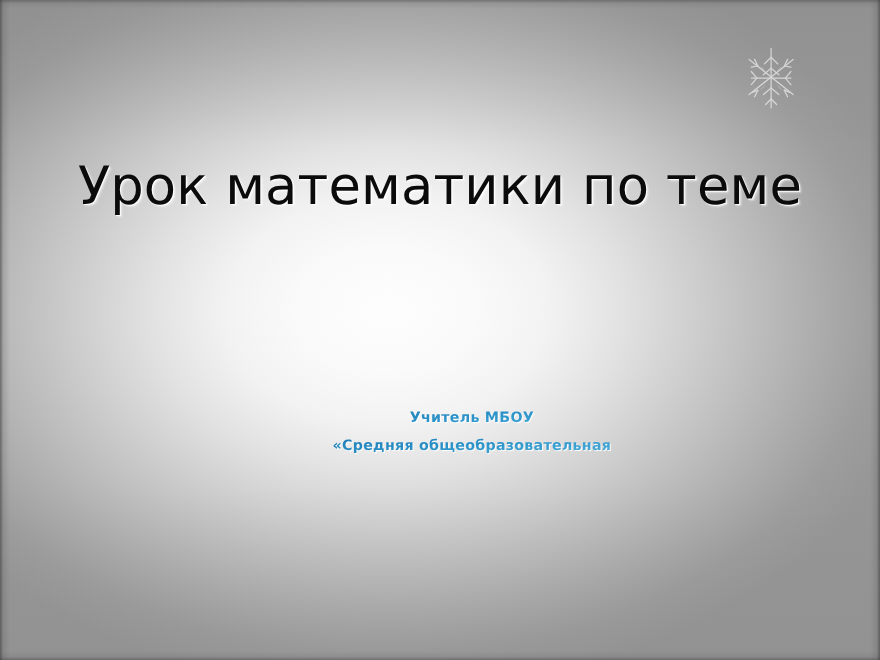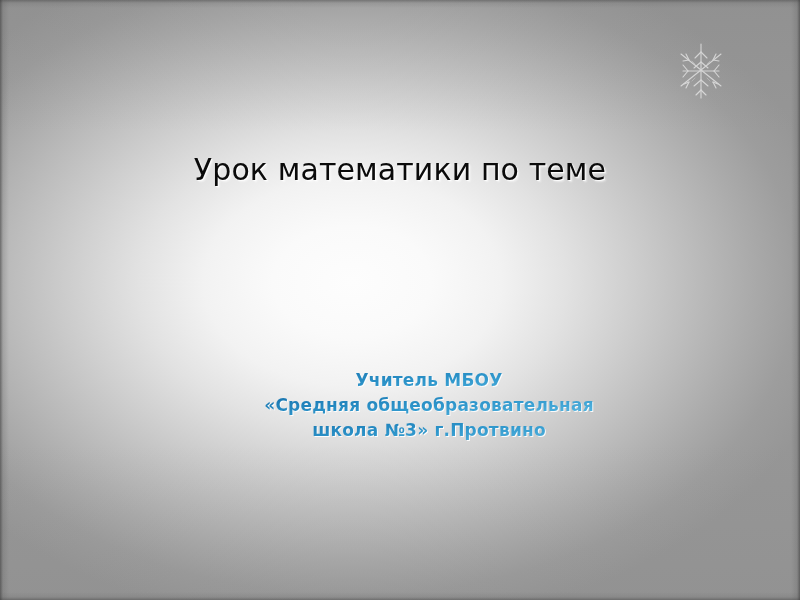--- a/index.html
+++ b/index.html
@@ -76,21 +76,21 @@
     right: 0;
     top: 148px;
     text-align: center;
     padding: 0 40px;
     box-sizing: border-box;
   }
 
   .title-line {
     color: #0b0b0b;
     font-family: "DejaVu Sans", sans-serif;
-    font-size: 30px;
+    font-size: 48px;
     font-weight: 400;
     line-height: 43px;
     letter-spacing: 0.1px;
     white-space: nowrap;
     text-shadow:
       1px 1px 0 rgba(255,255,255,0.85),
       2px 2px 2px rgba(255,255,255,0.55);
   }
 
   
@@ -100,21 +100,21 @@
     right: 0;
     top: 368px;
     text-align: center;
     padding-left: 120px;
     padding-right: 62px;
     box-sizing: border-box;
   }
 
   .author-line {
     font-family: "DejaVu Sans", sans-serif;
-    font-size: 17px;
+    font-size: 13px;
     font-weight: 700;
     line-height: 25px;
     white-space: nowrap;
     letter-spacing: 0.2px;
     background-image: linear-gradient(175deg,
         #0f5f96 0%,
         #1b79b3 26%,
         #2f97cc 52%,
         #58b6e0 78%,
         #7fcde9 100%);
@@ -172,16 +172,15 @@
     </g>
   </svg>
 
   <div id="title-block">
     <div class="title-line">Урок математики по теме</div>
   </div>
 
   <div id="author-block">
     <div class="author-line">Учитель МБОУ</div>
     <div class="author-line">«Средняя общеобразовательная</div>
-    <div class="author-line">школа №3» г.Протвино</div>
   </div>
 
 </div>
 
 </body></html>

